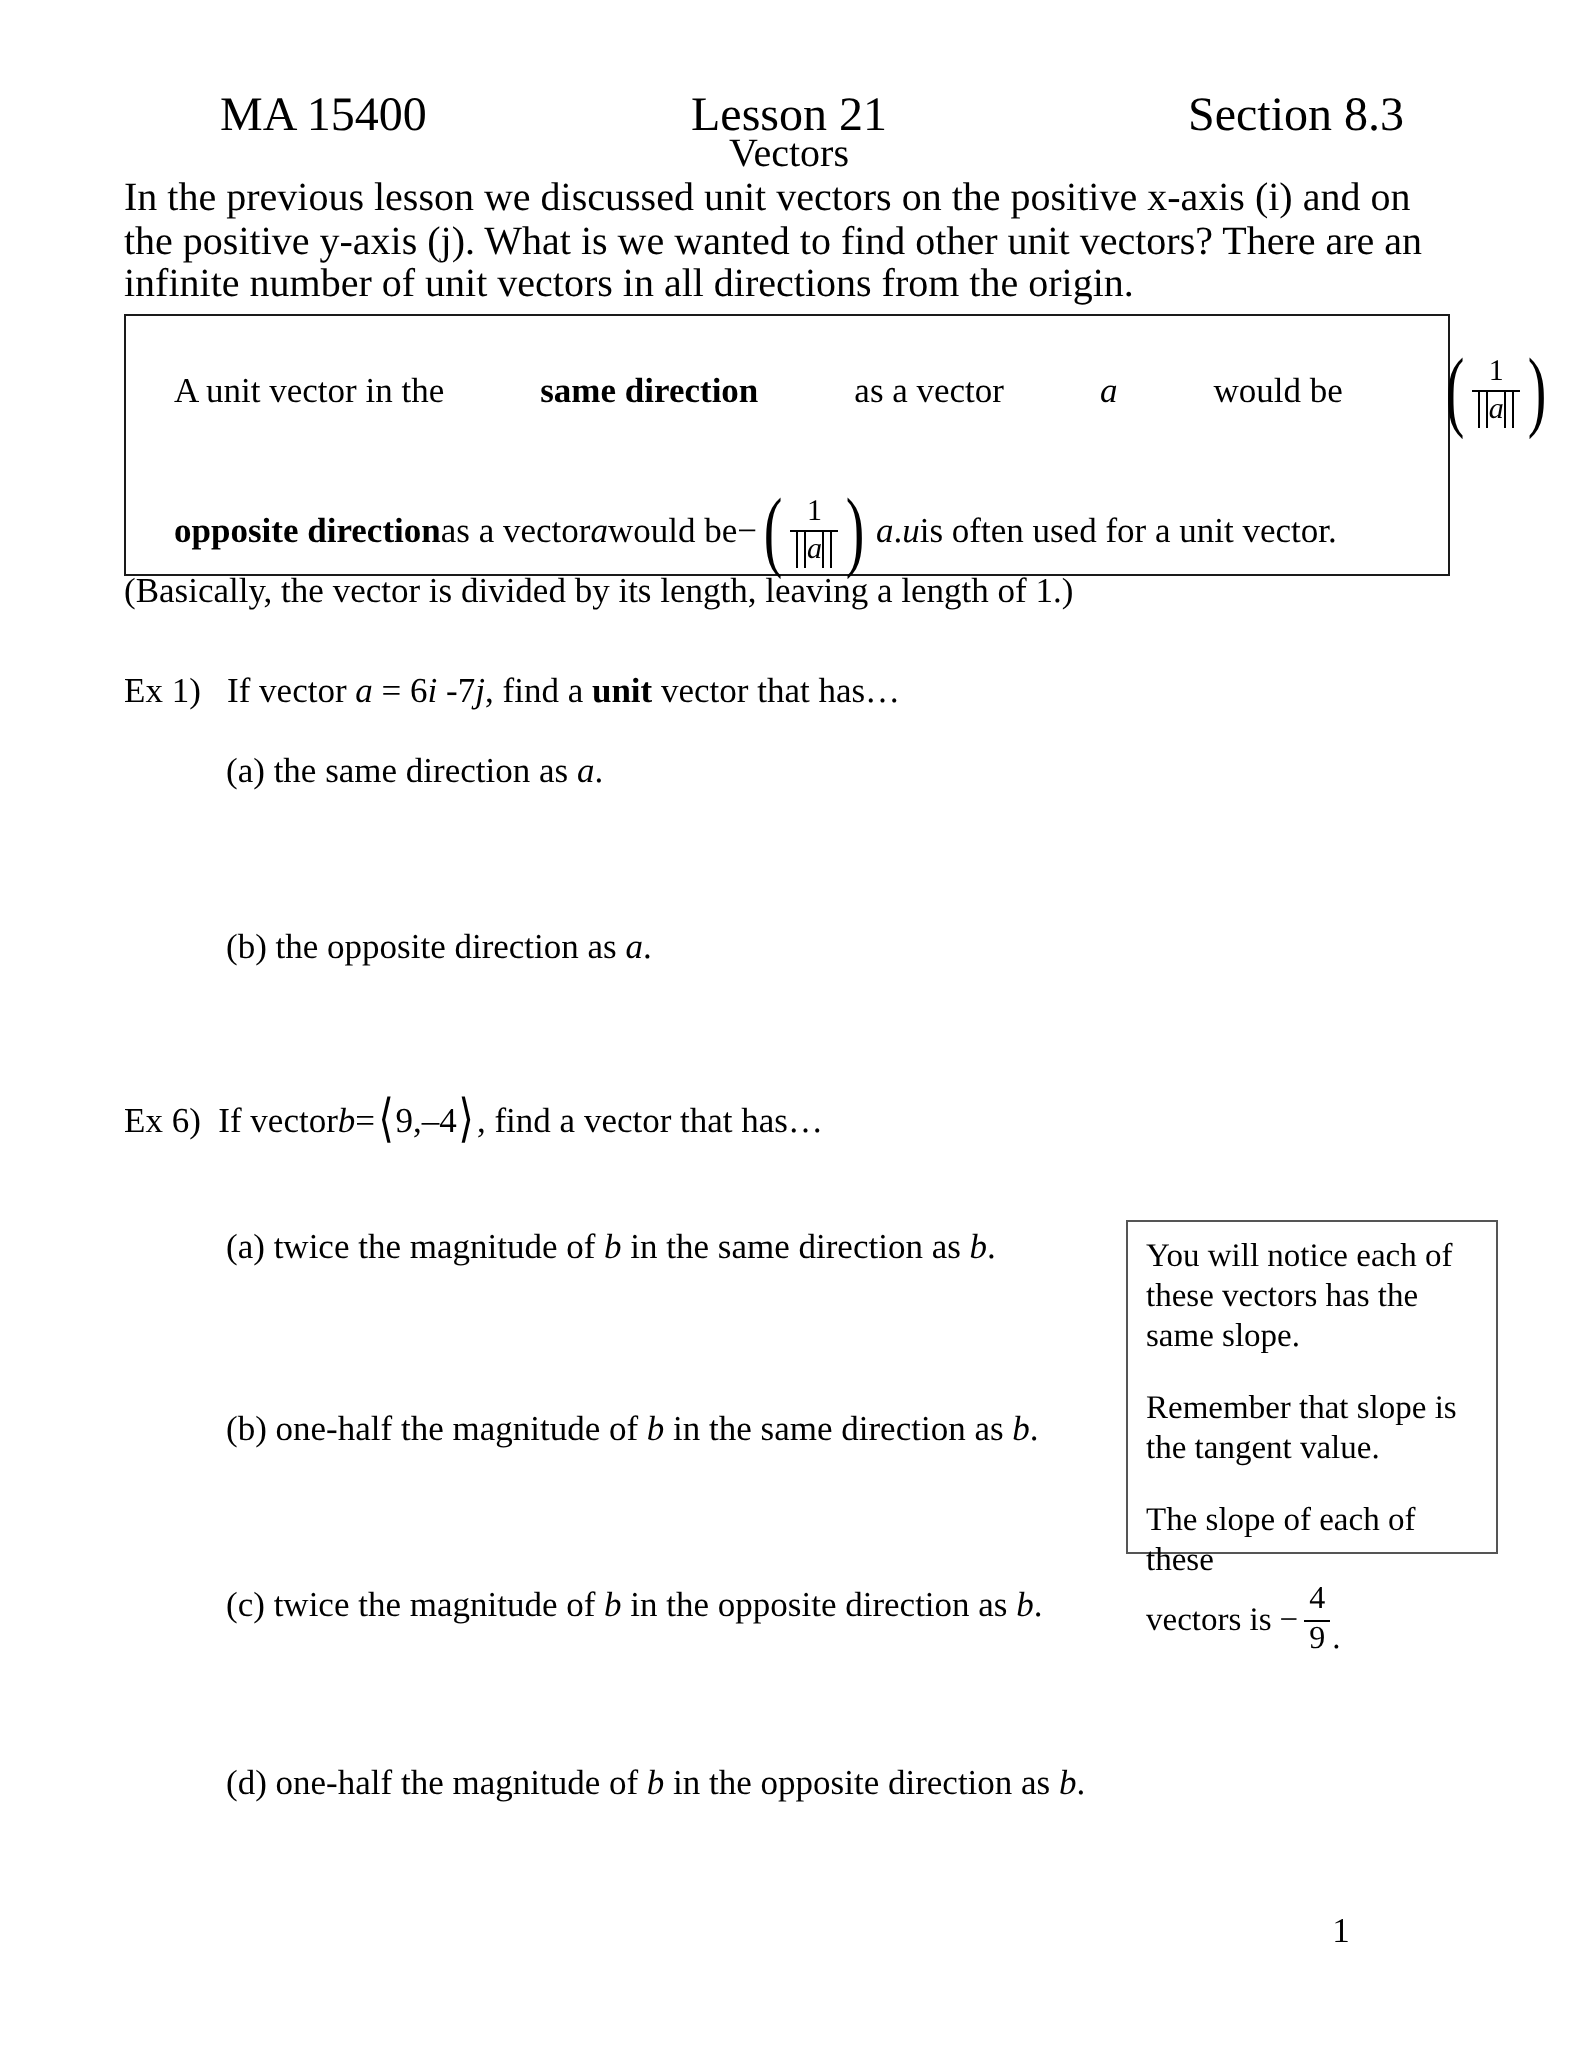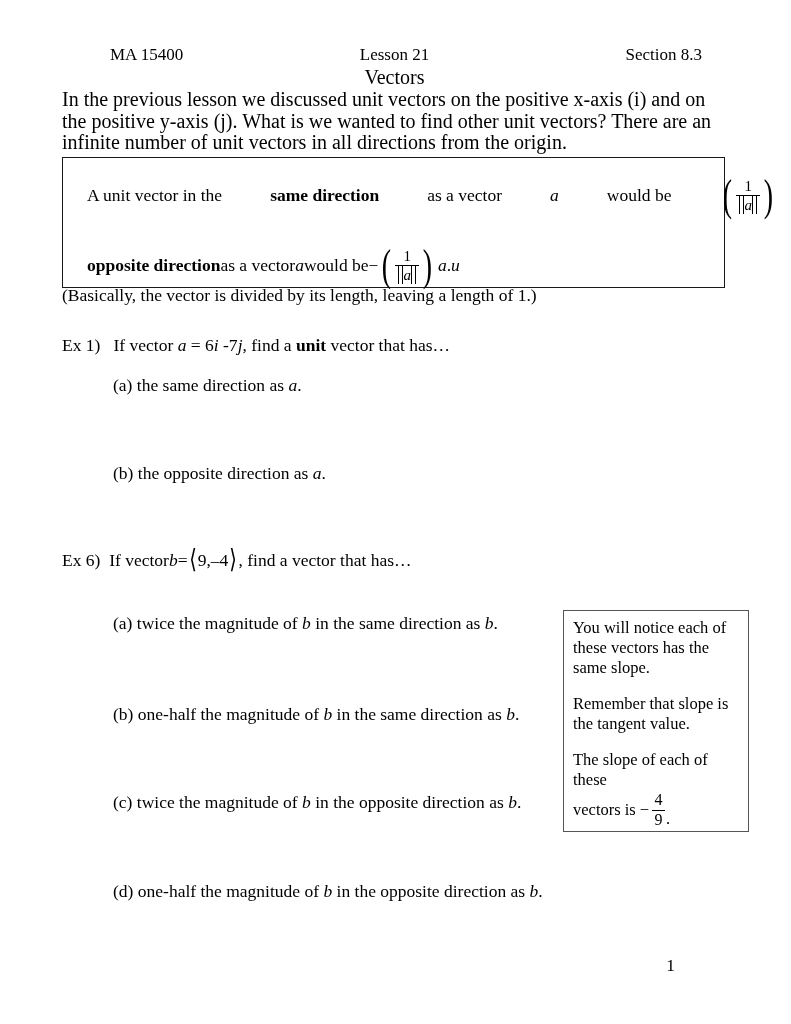--- a/index.html
+++ b/index.html
@@ -23,21 +23,21 @@
     background: #ffffff;
   }
 
   
   .hdr {
     position: absolute;
     top: 45px;
     left: 62px;
     width: 665px;
     height: 22px;
-    font-size: 17px;
+    font-size: 24px;
   }
   .hdr-course {
     position: absolute;
     left: 48px;
     top: 0;
     white-space: nowrap;
   }
   .hdr-lesson {
     position: absolute;
     left: 0;
@@ -178,21 +178,21 @@
   .ex2b { left: 113px; top: 704px; }
   .ex2c { left: 113px; top: 792px; }
   .ex2d { left: 113px; top: 881px; }
 
   
   .notebox {
     position: absolute;
     left: 563px;
     top: 610px;
     width: 186px;
-    height: 222px;
+    height: 167px;
     border: 1.2px solid #555555;
     box-sizing: border-box;
     background: #ffffff;
   }
   .note-inner {
     position: absolute;
     left: 9px;
     top: 7px;
     right: 7px;
     font-size: 16.5px;
@@ -280,20 +280,21 @@
         <span class="frac">
           <span class="num">1</span>
           <span class="bar"></span>
           <span class="den"><span class="norm">a</span></span>
         </span>
         <span class="pren">)</span>
       </span>
       <span class="it" style="margin-left:2px">a</span>
       <span> .  </span>
       <span class="it">u</span>
+      <span> is often used for a unit vector.</span>
     </div>
 
   </div>
 
   <div class="ln basically">(Basically, the vector is divided by its length, leaving a length of 1.)</div>
 
   <div class="ln ex1">
     <span>Ex 1)</span>&nbsp;&nbsp;
     <span>If vector </span><span class="it">a</span><span> = 6</span><span class="it">i</span><span> -7</span><span class="it">j</span><span>, find a </span><span class="bd">unit</span><span> vector that has…</span>
   </div>

